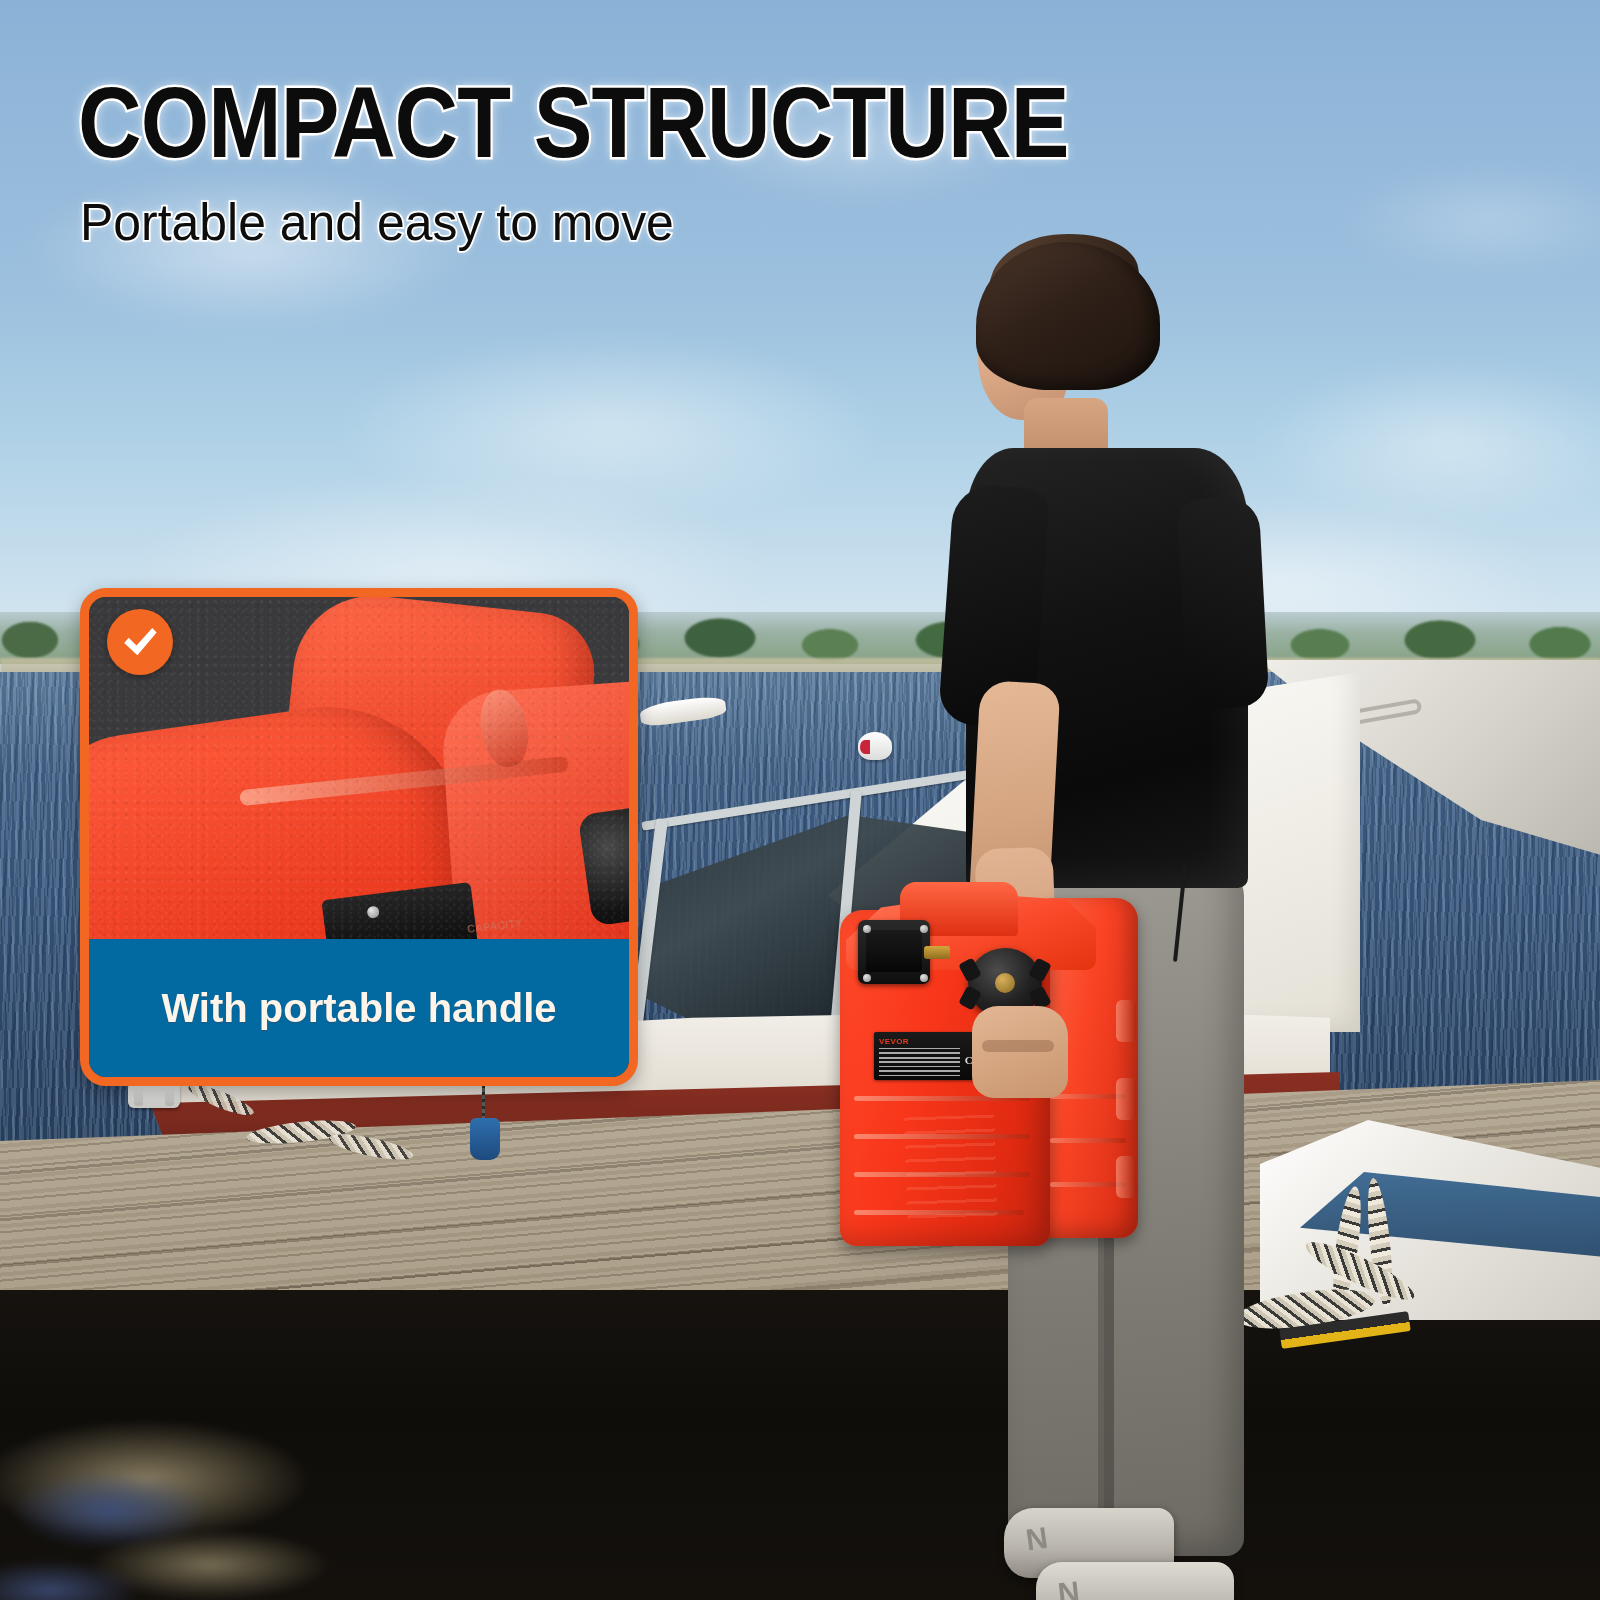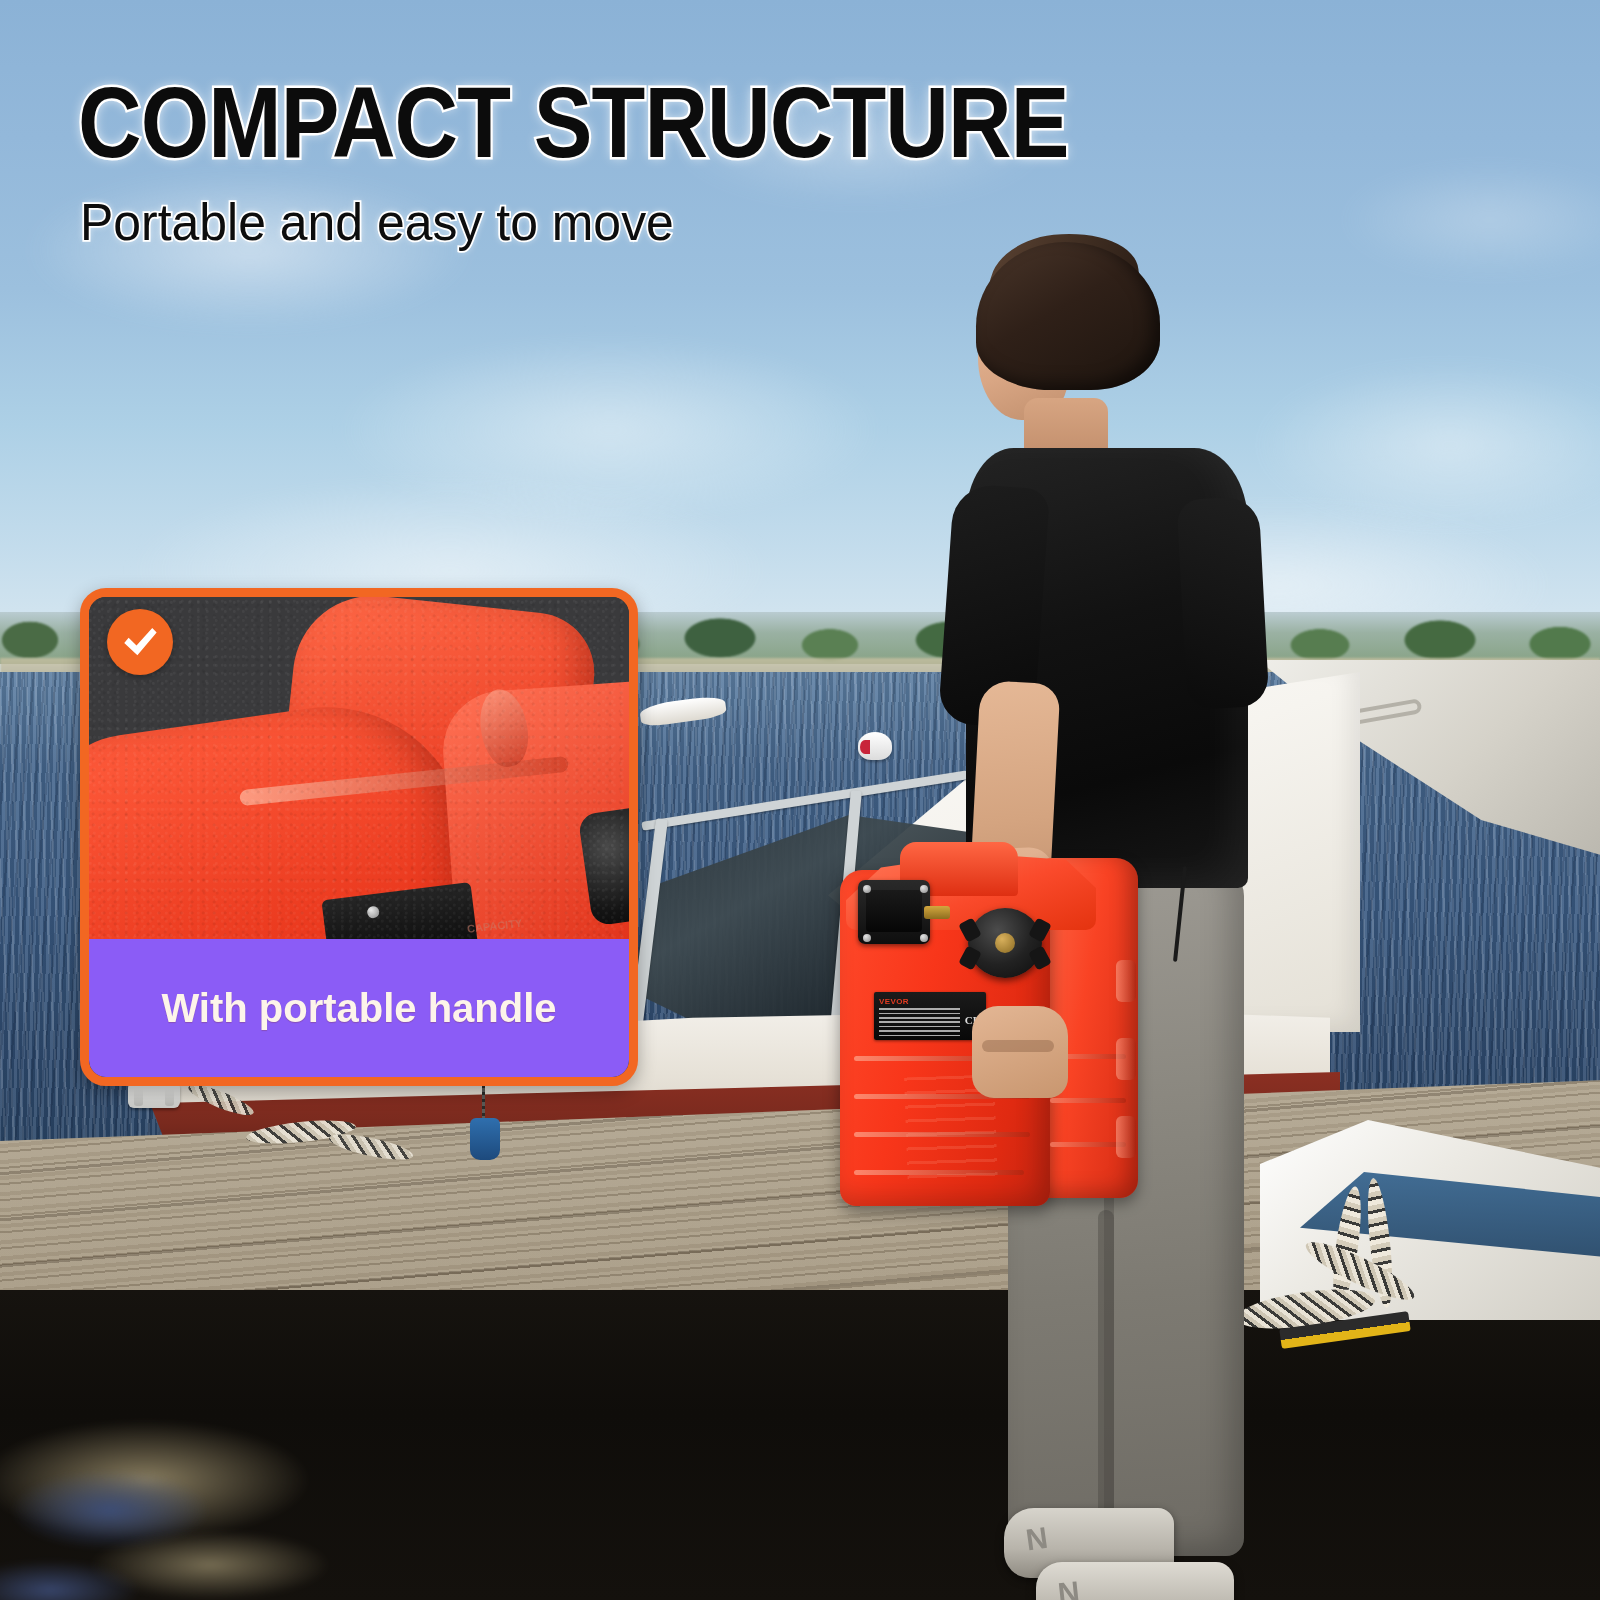--- a/index.html
+++ b/index.html
@@ -341,21 +341,21 @@
     font-family:"Liberation Sans", sans-serif;
   }
   .sn1 { left:96px; top:1292px; transform:rotate(-8deg); }
   .sn2 { left:128px; top:1346px; transform:rotate(-6deg); }
   .m-cord{
     position:absolute; left:248px; top:636px; width:4px; height:96px;
     background:#1a1a1a; border-radius:2px; transform:rotate(6deg);
   }
 
   
-  .tank { position:absolute; left:840px; top:842px; width:300px; height:368px; }
+  .tank { position:absolute; left:840px; top:882px; width:300px; height:368px; }
   .tank-body{
     position:absolute; left:0; top:28px; width:210px; height:336px;
     background:linear-gradient(105deg,#ff4a2b 0%,#f8361a 40%,#e02a11 78%,#c42410 100%);
     border-radius:22px 16px 14px 16px;
     box-shadow:inset -10px -8px 24px rgba(0,0,0,.2), 0 6px 16px rgba(0,0,0,.4);
   }
   .tank-side{
     position:absolute; left:196px; top:16px; width:102px; height:340px;
     background:linear-gradient(100deg,#ff6a4a 0%,#f94324 45%,#d42b13 100%);
     border-radius:16px 22px 18px 12px;
@@ -559,21 +559,21 @@
   .check-badge{
     position:absolute; left:18px; top:12px; width:66px; height:66px;
     background:#f26722; border-radius:50%;
     display:flex; align-items:center; justify-content:center;
     box-shadow:0 2px 6px rgba(0,0,0,.35); z-index:5;
   }
   .check-badge svg{ width:42px; height:42px; display:block; }
 
   .callout-caption{
     position:absolute; left:0; right:0; bottom:0; height:138px;
-    background:#8b5cf6;
+    background:#0369a1;
     display:flex; flex-direction:column; align-items:center; justify-content:center;
     border-radius:0 0 16px 16px;
   }
   .cap-line{
     color:#fdf4ea; font-weight:bold; font-size:40px; line-height:1.12;
     font-family:"Liberation Sans", sans-serif;
     text-align:center; white-space:nowrap;
     text-shadow:0 1px 1px rgba(120,40,0,.25);
   }
 </style>

